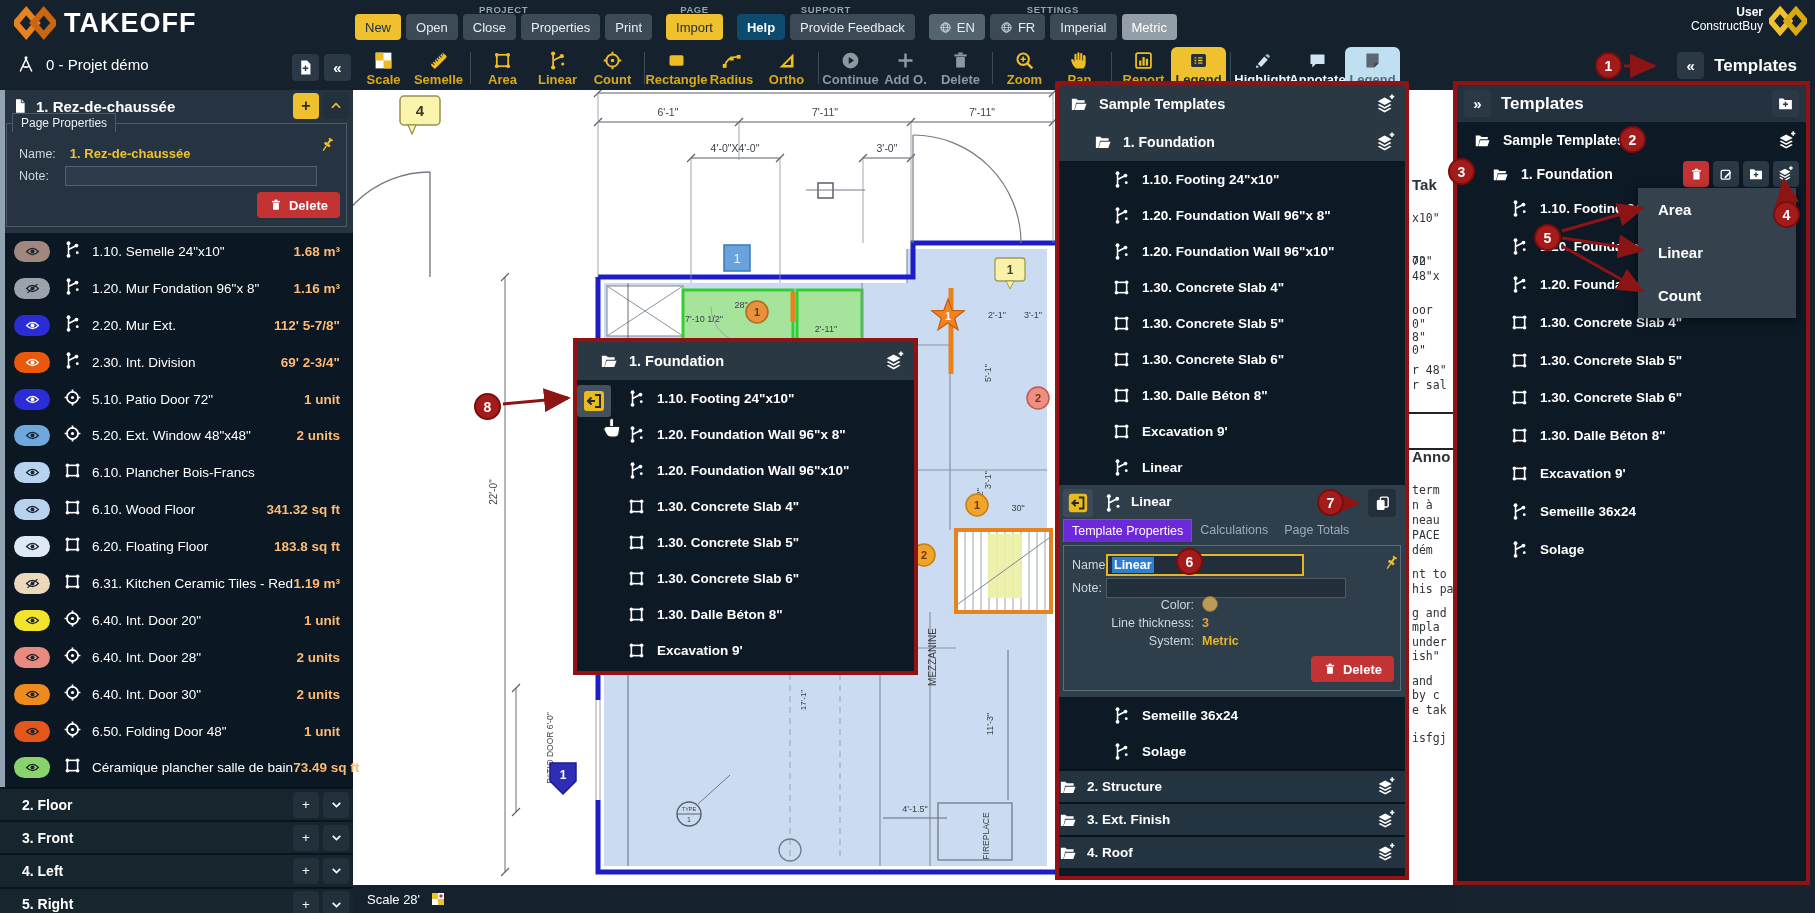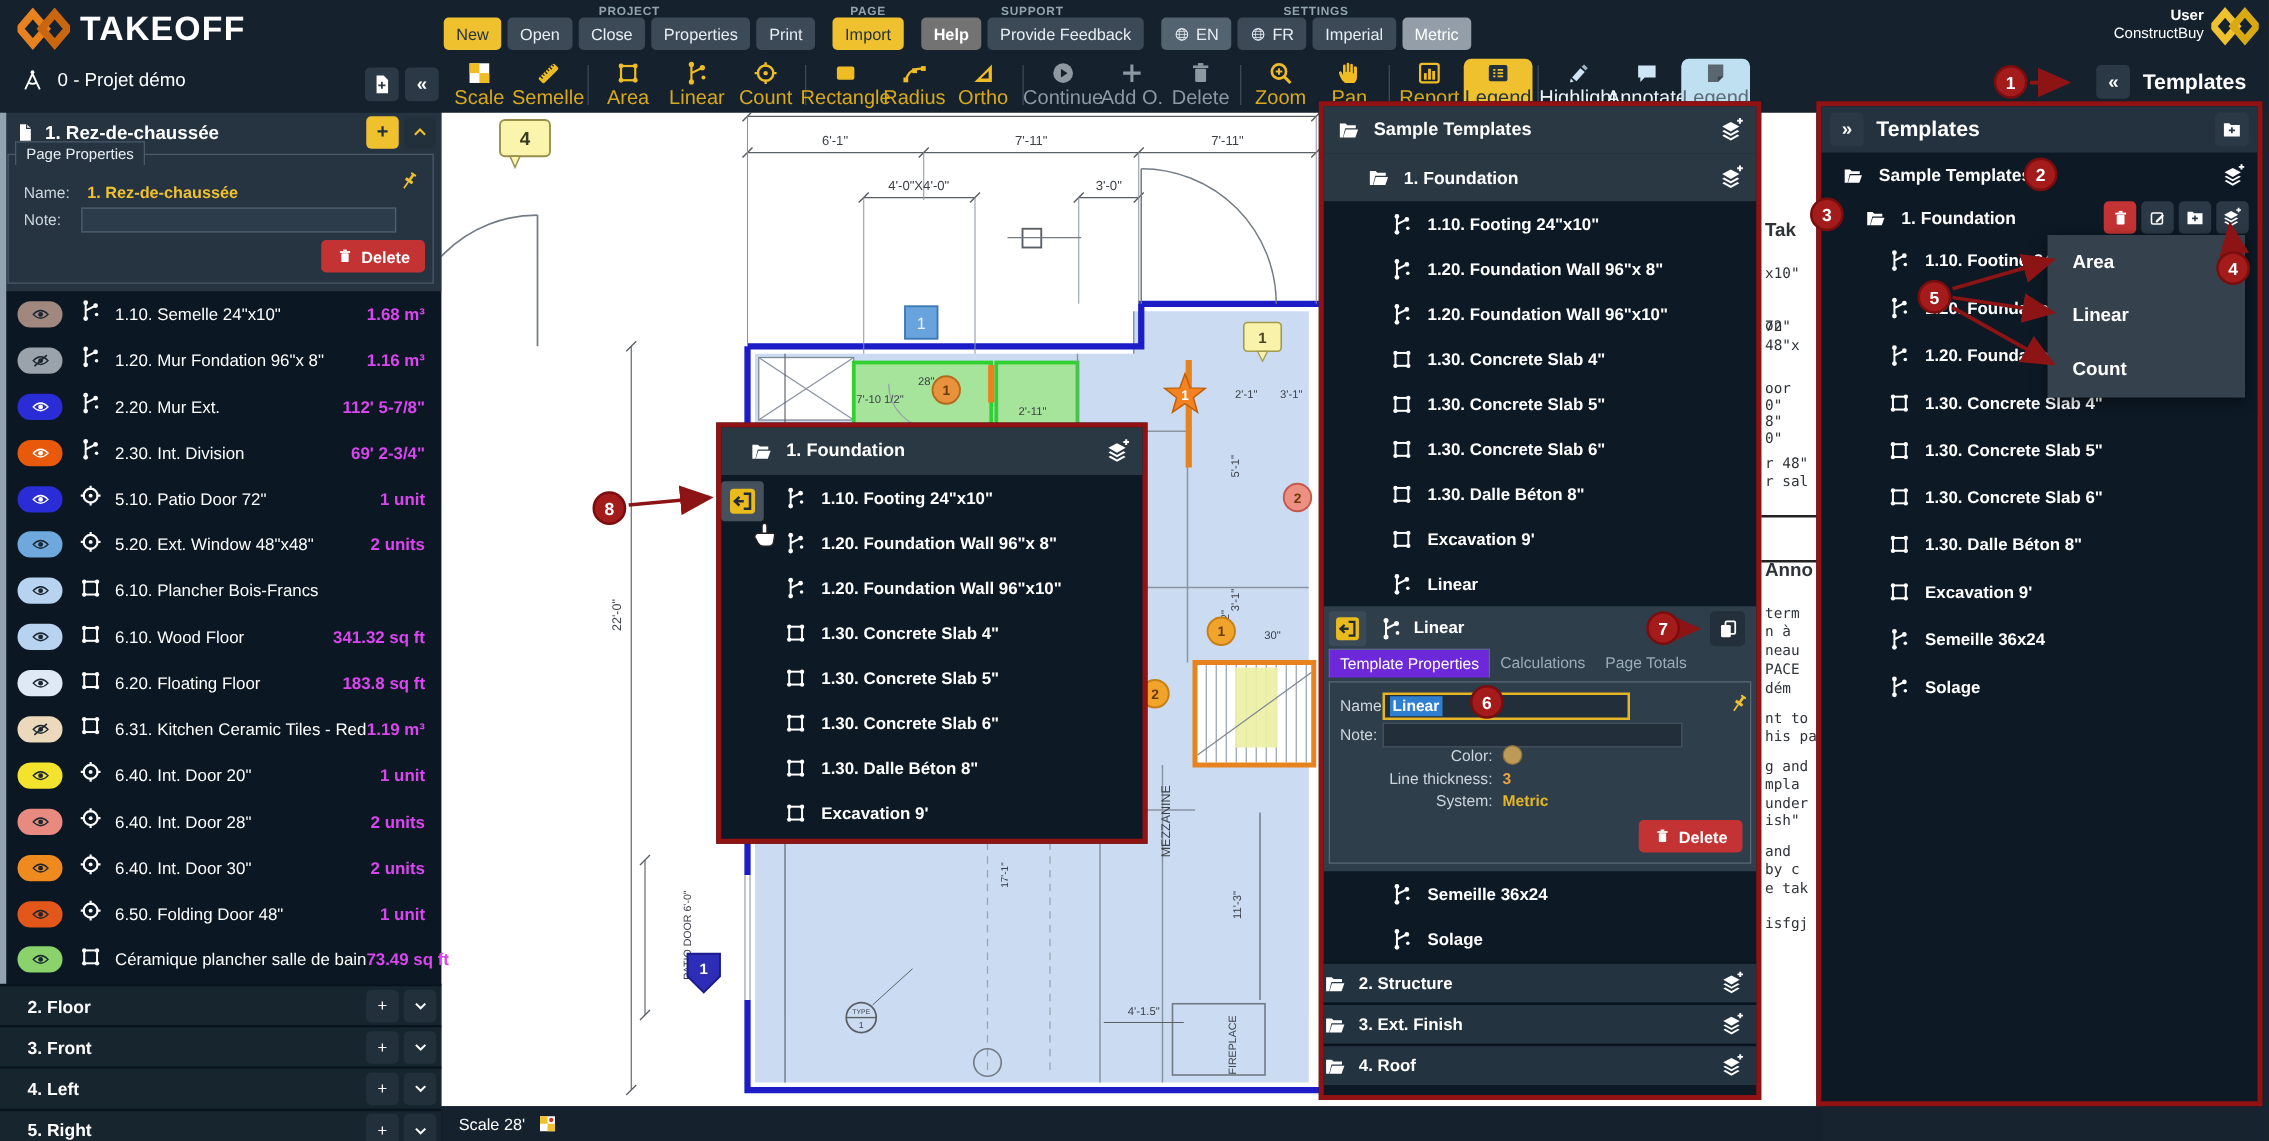--- a/index.html
+++ b/index.html
@@ -9,36 +9,36 @@
   .ic svg{width:100%;height:100%}
   
   #topbar{position:absolute;left:0;top:0;width:1815px;height:46px;background:#15222e;z-index:5}
   #logo{position:absolute;left:14px;top:6px;display:flex;align-items:center;gap:8px}
   #logo-text{color:#fff;font-size:27px;font-weight:800;letter-spacing:1px}
   #groups{position:absolute;left:355px;top:1px;display:flex;gap:14px}
   .grp-label{font-size:9.5px;font-weight:700;letter-spacing:.6px;color:#93a4b1;text-align:center;height:13px;padding-top:3px}
   .grp-btns{display:flex;gap:5px}
   .btn{border:none;cursor:pointer;background:#3c4a57;color:#e8eef3;font-size:13px;padding:4px 10px;border-radius:4px;display:flex;align-items:center;gap:5px;height:26px}
   .btn.yellow{background:#efc12f;color:#22303c;font-weight:400}
-  .btn.blue{background:#737373;color:#fff;font-weight:700}
+  .btn.blue{background:#0c4a6e;color:#fff;font-weight:700}
   .btn.metric{background:#939ea8;color:#fff}
   .btn.en{background:#53636f}
   #user{position:absolute;right:52px;top:5px;text-align:right;color:#fff}
   #user .u1{font-size:12px;font-weight:700}
   #user .u2{font-size:12px}
   #user-logo{position:absolute;right:8px;top:5px}
   
   #toolbar{position:absolute;left:0;top:46px;width:1815px;height:44px;background:#15222e;z-index:5}
   #proj-head{position:absolute;left:16px;top:8px;display:flex;align-items:center;gap:10px;color:#fff}
   #proj-title{font-size:15px}
   .sq-btn{width:27px;height:27px;border-radius:4px;background:#2b3946;border:none;color:#fff;display:flex;align-items:center;justify-content:center;cursor:pointer;font-size:15px;font-weight:700}
   #proj-btns{position:absolute;left:292px;top:8px;display:flex;gap:5px}
   #tools{position:absolute;left:356px;top:0;height:44px;display:flex;align-items:center}
   .tool{width:55px;height:42px;display:flex;flex-direction:column;align-items:center;justify-content:center;gap:1px;cursor:pointer;border-radius:6px}
-  .tool .lbl{font-size:16px;font-weight:400}
+  .tool .lbl{font-size:13px;font-weight:700}
   .t-yellow{color:#f0bc23}.t-yellow .lbl{color:#d9a91a}
   .t-gray{color:#8d98a1}.t-gray .lbl{color:#8d98a1}
   .t-blue{color:#cfe4f4}.t-blue .lbl{color:#eef5fa}
   .t-activeY{background:#efc12f;color:#22303c}.t-activeY .lbl{color:#22303c}
   .t-activeB{background:#bfe0f1;color:#4a5560}.t-activeB .lbl{color:#5a6b76}
   .sep{width:1px;height:32px;background:#3b4b59;margin:0 4px}
   #tpl-toggle{position:absolute;right:18px;top:6px;display:flex;align-items:center;gap:10px;z-index:6}
   #tpl-toggle .tlabel{color:#fff;font-size:17px;font-weight:700}
   
   #sidebar{position:absolute;left:0;top:90px;width:353px;height:823px;background:#0b1722;z-index:3}
@@ -56,21 +56,21 @@
   #note-row{position:absolute;left:12px;top:42px;display:flex;align-items:center;gap:16px}
   #note-input{width:252px;height:20px;background:#2c3c4a;border:1px solid #50606e}
   #del-page{position:absolute;right:6px;bottom:8px}
   .del-btn{background:#c43333;color:#fff;border:none;border-radius:4px;font-size:13px;font-weight:700;height:26px;padding:0 12px;display:flex;align-items:center;gap:6px;cursor:pointer}
   #pin-page{position:absolute;right:10px;top:12px}
   #side-items{position:absolute;left:0;top:143px;width:353px}
   .srow{height:36.9px;display:flex;align-items:center;cursor:pointer}
   .pill{width:36px;height:21px;border-radius:11px;margin-left:14px;display:flex;align-items:center;justify-content:center;flex:none}
   .stype{margin-left:13px;color:#fff}
   .slabel{margin-left:10px;font-size:13.5px;color:#fff;white-space:nowrap}
-  .sval{margin-left:auto;margin-right:13px;font-size:13.5px;font-weight:700;color:#d946ef;white-space:nowrap}
+  .sval{margin-left:auto;margin-right:13px;font-size:13.5px;font-weight:700;color:#fdba74;white-space:nowrap}
   #side-pages{position:absolute;left:0;top:697px;width:353px}
   .pgrow{height:33.2px;background:#17252f;border-top:2px solid #0a141e;display:flex;align-items:center;color:#fff;cursor:pointer}
   .pgrow .pglbl{font-size:14px;font-weight:700;margin-left:10px}
   .pgrow .pgbtns{margin-left:auto;margin-right:4px;display:flex;gap:4px}
   
   #canvas{position:absolute;left:353px;top:90px;width:1104px;height:795px;background:#fff;z-index:1;overflow:hidden}
   #scalebar{position:absolute;left:353px;top:885px;width:1104px;height:28px;background:#15222e;z-index:4;display:flex;align-items:center;gap:10px;color:#fff}
   #scalebar .sc{margin-left:14px;font-size:13px}
   #dark-right{position:absolute;left:1457px;top:90px;width:358px;height:823px;background:#17242f;z-index:2}
   #docsliver{position:absolute;left:1409px;top:160px;width:48px;height:612px;z-index:2;background:#fff}

